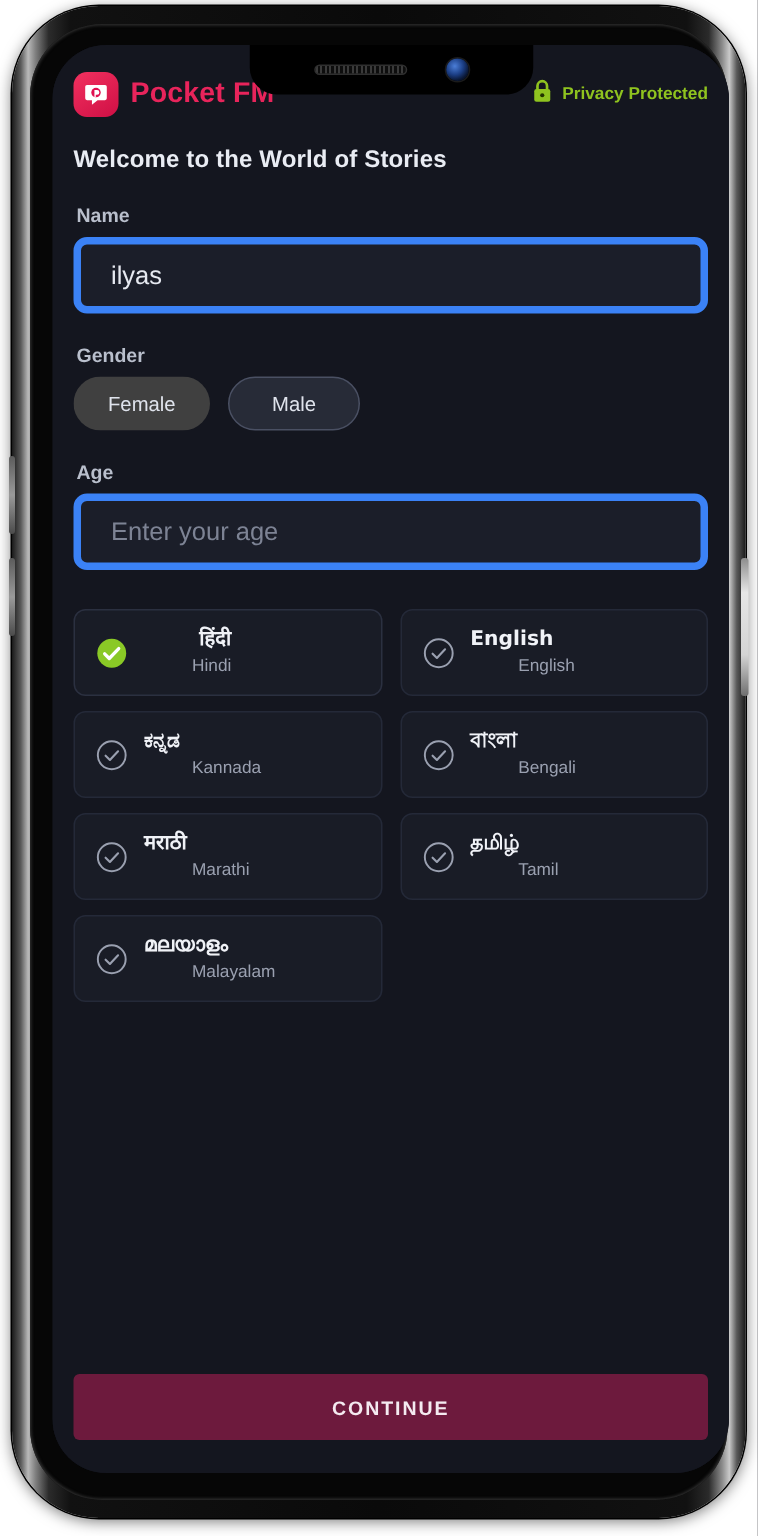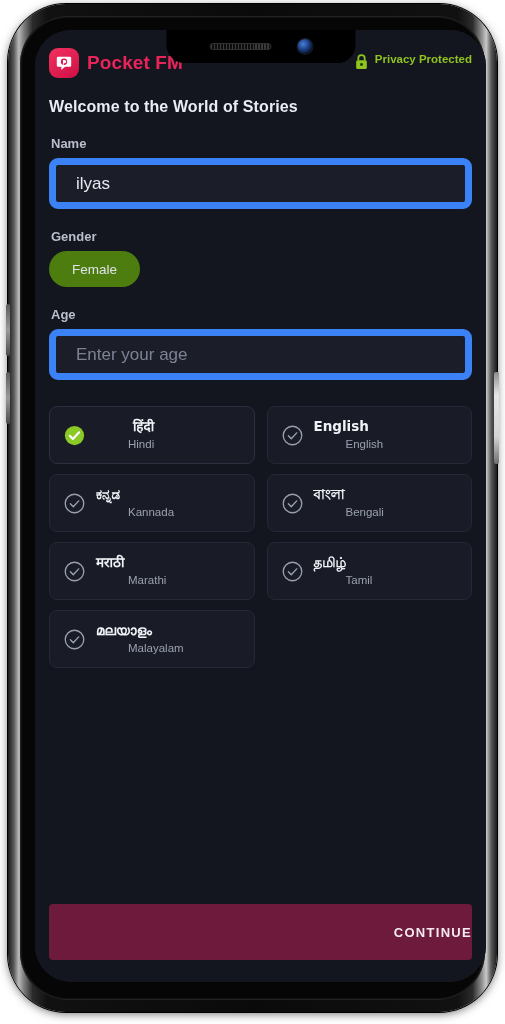--- a/index.html
+++ b/index.html
@@ -138,21 +138,21 @@
     display: flex; align-items: center; justify-content: center;
     flex: none;
   }
   #brand-logo-mark svg { display:block; }
   #brand-name {
     color: #e8245b;
     font-size: 19px;
     font-weight: bold;
     letter-spacing: .1px;
   }
-  .privacy { display: flex; gap: 6px; }
+  .privacy { display: flex; align-items: center; gap: 6px; }
   #privacy-label {
     color: #8fc31f;
     font-size: 11.5px;
     font-weight: bold;
     white-space: nowrap;
   }
 
   #page-title {
     color: #e9ecf3;
     font-size: 16px;
@@ -167,36 +167,36 @@
     color: #b9bfcc;
     font-size: 13px;
     font-weight: bold;
     margin: 20px 0 7px 2px;
   }
   .text-field {
     width: 100%;
     height: 51px;
     border-radius: 9px;
     background: #1b1e29;
-    border: 7px solid #3b82f6;
+    border: 5px solid #3b82f6;
     color: #e6e9f0;
     font-family: "Liberation Sans", sans-serif;
     font-size: 17px;
     padding: 0 20px;
     outline: none;
   }
   .text-field::placeholder { color: #7d8394; }
 
   #gender-options { display: flex; gap: 12px; margin-top: 4px; }
   .gender-pill {
     min-width: 88px;
     height: 36px;
     padding: 0 22px;
     border-radius: 20px;
-    background: #4d7c0f;
+    background: #404040;
     color: #dfe3ec;
     font-size: 13.5px;
     border: 1px solid transparent;
     display: flex; align-items: center; justify-content: center;
     cursor: pointer;
     font-family: "Liberation Sans", sans-serif;
   }
   .gender-pill.outlined { border-color: #4a5063; background: #272b37; }
 
   
@@ -233,31 +233,30 @@
     margin-top: 3px;
     font-family: "Liberation Sans", sans-serif;
     margin-left: 32px;
   }
 
   #spacer { flex: 1 1 auto; }
 
   #continue-area { padding: 0 14px 22px 14px; }
   #continue-button {
     width: 100%;
-    height: 56px;
+    height: 44px;
     border-radius: 4px;
     background: #6d1a3d;
     color: #f4eaf0;
     font-size: 13px;
     font-weight: bold;
     letter-spacing: 1.3px;
     border: none;
     cursor: pointer;
     font-family: "Liberation Sans", sans-serif;
-    text-align: right;
   }
 </style>
 </head>
 <body>
 
 <div id="phone-frame">
   <div id="phone-inner-bezel"></div>
   <div id="power-button"></div>
   <div id="volume-up-button"></div>
   <div id="volume-down-button"></div>
@@ -298,20 +297,21 @@
       <div id="page-title">Welcome to the World of Stories</div>
 
       <div id="form-area">
 
         <div class="field-label">Name</div>
         <input class="text-field" id="name-input" type="text" value="ilyas" style="">
 
         <div class="field-label">Gender</div>
         <div id="gender-options">
           <button class="gender-pill">Female</button>
+          <button class="gender-pill outlined">Male</button>
         </div>
 
         <div class="field-label">Age</div>
         <input class="text-field" id="age-input" type="text" placeholder="Enter your age" style="">
       </div>
 
       <div id="language-grid">
           <div class="lang-card selected">
             <span class="check-icon"><svg width="21" height="21" viewBox="0 0 24 24">
                 <circle cx="12" cy="12" r="11" fill="#8ac926"></circle>

